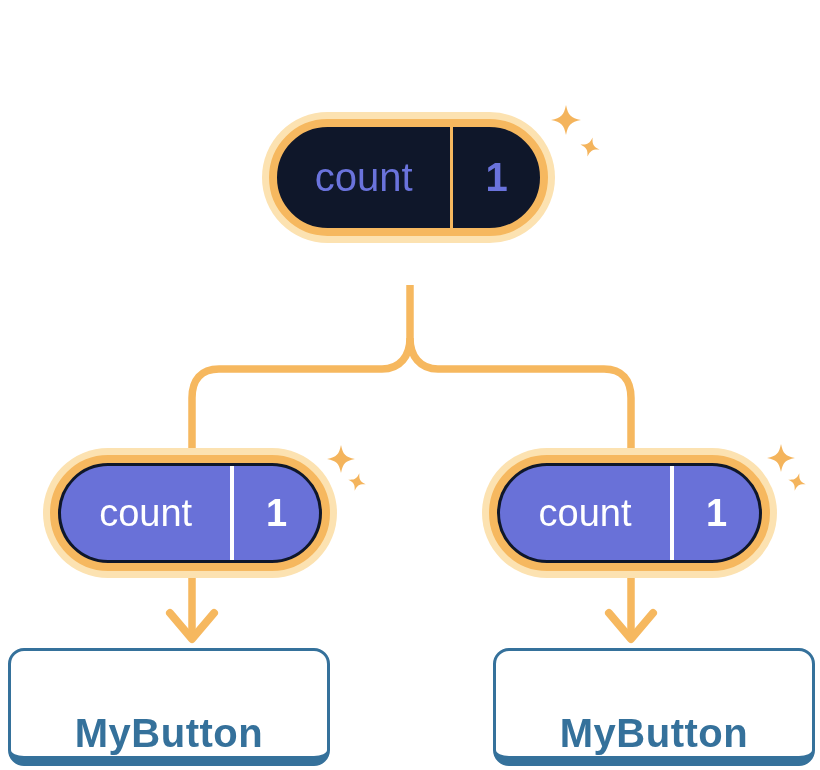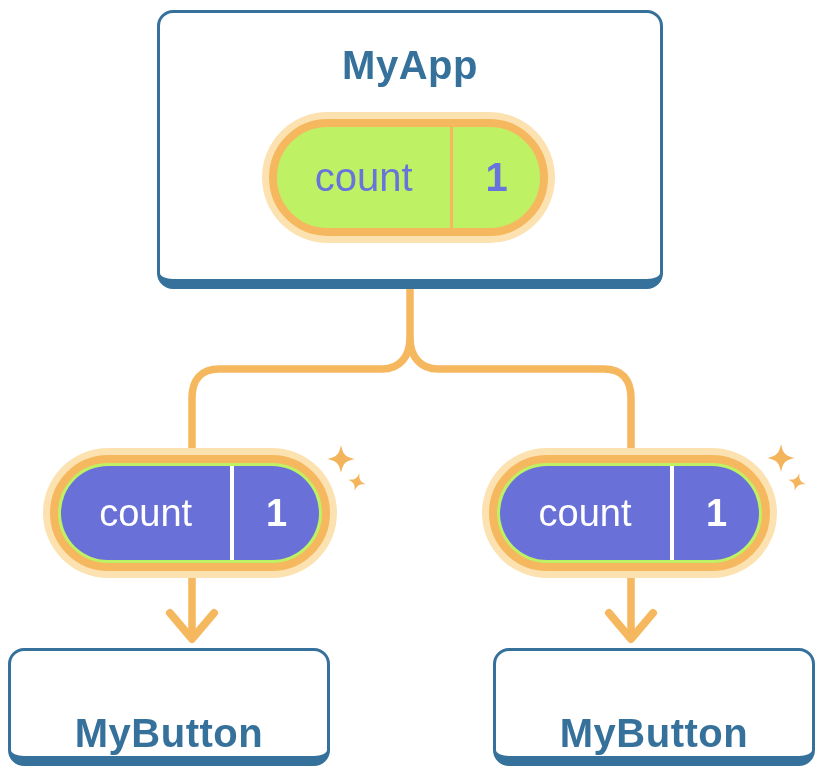--- a/index.html
+++ b/index.html
@@ -25,21 +25,21 @@
   }
   .root-card .card-title { padding-top:30px; }
 
   
   .state-pill {
     position:absolute; display:flex; box-sizing:border-box;
     background:#FCE2B1; border-radius:999px; padding:7px;
   }
   .pill-border {
     flex:1; display:flex; box-sizing:border-box; overflow:hidden;
-    border:8px solid #F6B85F; border-radius:999px; background:#bef264;
+    border:8px solid #F6B85F; border-radius:999px; background:#0f172a;
   }
   .pill-inner { flex:1; display:flex; border-radius:999px; overflow:hidden; }
   .root-pill  { left:262px; top:112px; width:293px; height:131px; }
   .left-pill  { left:43px;  top:448px; width:294px; height:130px; }
   .right-pill { left:482px; top:448px; width:295px; height:130px; }
 
   .state-name  { flex:2; display:flex; align-items:center; justify-content:center; }
   .state-value { flex:1; display:flex; align-items:center; justify-content:center; font-weight:700; }
   .state-divider { width:3px; background:#F6B85F; }
 
@@ -82,23 +82,20 @@
     <g fill="#F4B45C">
       <use href="#spark" transform="translate(341,459) scale(0.93)"></use>
       <use href="#spark" transform="translate(357,482) scale(0.6) rotate(15)"></use>
     </g>
     <g fill="#F4B45C">
       <use href="#spark" transform="translate(781,458) scale(0.93)"></use>
       <use href="#spark" transform="translate(797,482) scale(0.6) rotate(15)"></use>
     </g>
   </svg>
 
-  <div class="component-card root-card">
-    <div class="card-title">MyApp</div>
-  </div>
 
   <div class="state-pill root-pill pill-white">
     <div class="pill-border">
       <div class="pill-inner">
         <div class="state-name">count</div>
         <div class="state-divider"></div>
         <div class="state-value">1</div>
       </div>
     </div>
   </div>

